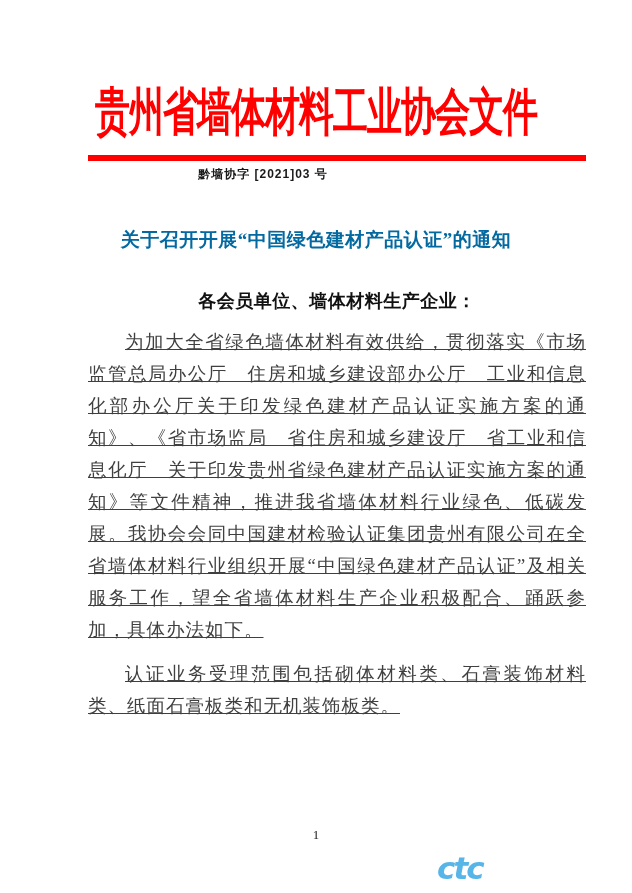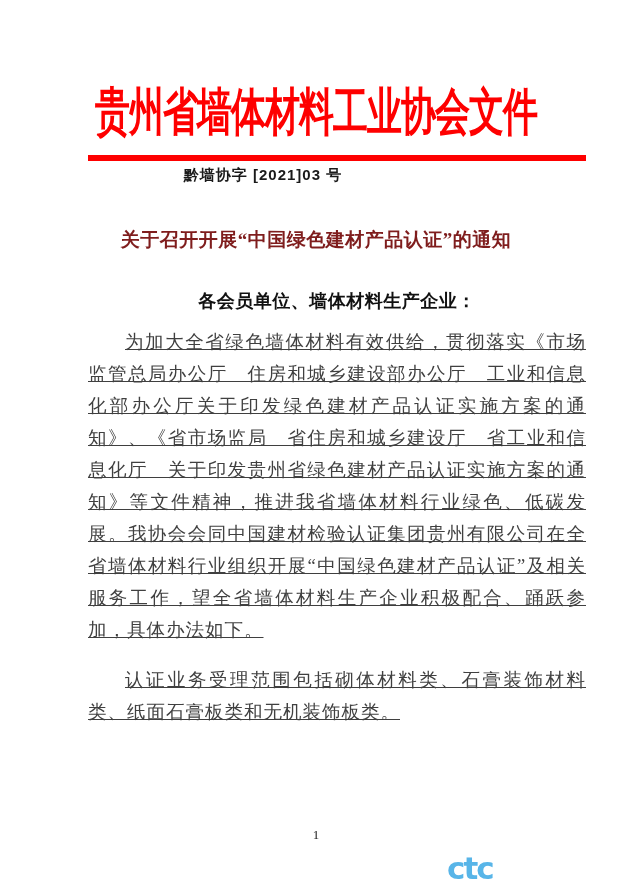--- a/index.html
+++ b/index.html
@@ -24,32 +24,32 @@
   }
   .red-rule{
     position:absolute;top:155px;left:88px;
     width:498px;height:6px;
     background:#fe0000;
   }
   .doc-number{
     position:absolute;top:166px;left:0;width:526px;
     text-align:center;
     font-weight:bold;
-    font-size:15px;
+    font-size:12px;
     letter-spacing:1px;
     color:#1a1a1a;
     font-family:"Liberation Sans","DejaVu Sans",sans-serif;
   }
   .doc-title{
     position:absolute;top:227px;left:0;width:632px;
     text-align:center;
     font-weight:bold;
     font-size:19px;
     letter-spacing:0.5px;
-    color:#7f1d1d;
+    color:#0369a1;
   }
   .salutation{
     position:absolute;top:289px;left:88px;width:498px;
     font-weight:bold;
     font-size:18px;
     letter-spacing:0.5px;
     color:#111111;
     text-align:center;
   }
   .body-col{
@@ -58,45 +58,46 @@
   .body-col p{
     margin:0;
     font-size:18.5px;
     line-height:32px;
     text-indent:2em;
     text-align:justify;
     text-justify:inter-character;
     letter-spacing:1px;
     color:#404040;
   }
-  .body-col p.spaced{margin-top:18px;}
+  .body-col p.spaced{margin-top:12px;}
   .section-heading{
     margin:0;
     margin-top:8px;
     padding-left:2em;
     font-size:18.5px;
     line-height:32px;
     font-weight:bold;
     letter-spacing:1px;
     color:#111111;
   }
   .page-number{
     position:absolute;top:827px;left:0;width:632px;
     text-align:center;
     font-size:13px;
     color:#222222;
   }
   .ctc-logo{
-    position:absolute;top:853px;left:447px;
+    position:absolute;top:853px;left:437px;
     font-family:"DejaVu Sans","Liberation Sans",sans-serif;
     font-weight:bold;
     font-size:31px;
     letter-spacing:-2px;
     color:#58b5e8;
     line-height:1;
+    font-style:italic;
   }
 </style>
 </head>
 <body>
 
 <div class="page">
 
   <div class="org-title">贵州省墙体材料工业协会文件</div>
 
   <div class="red-rule"></div>

